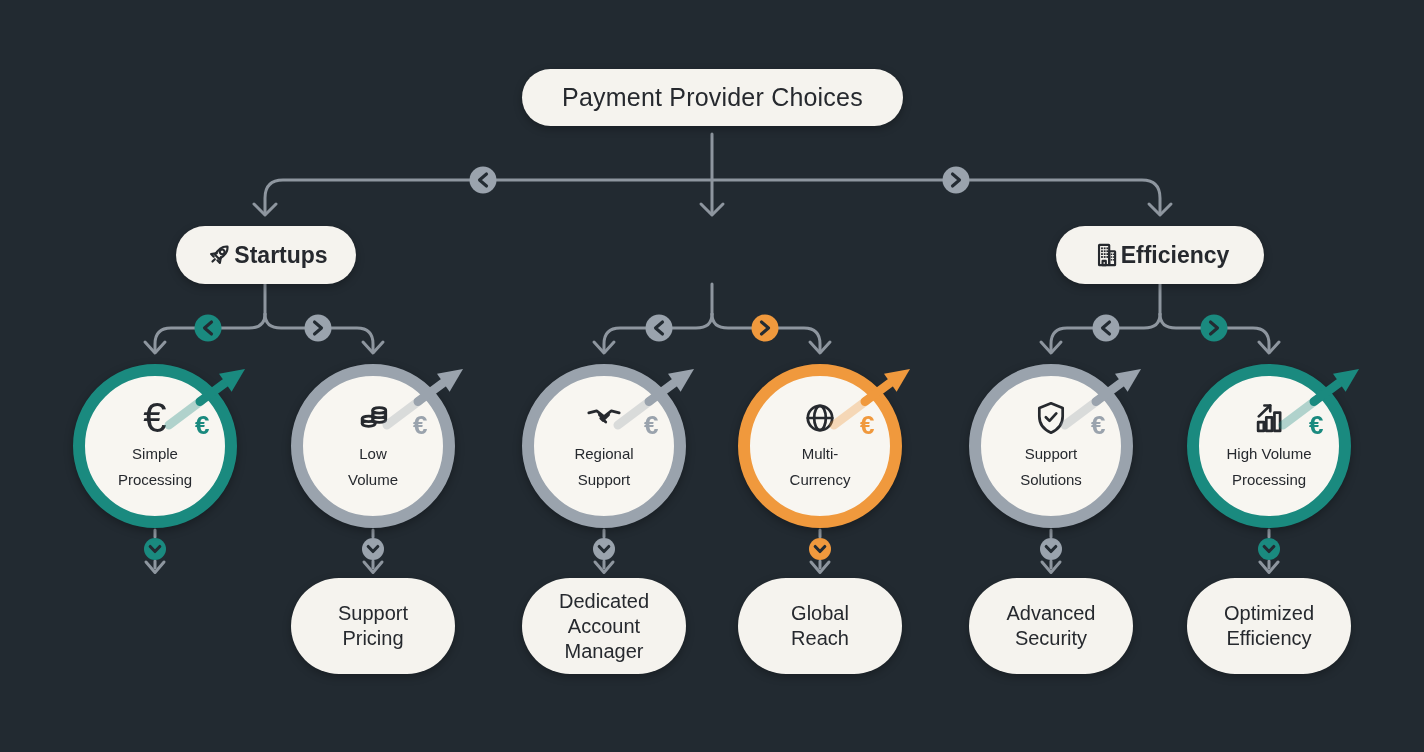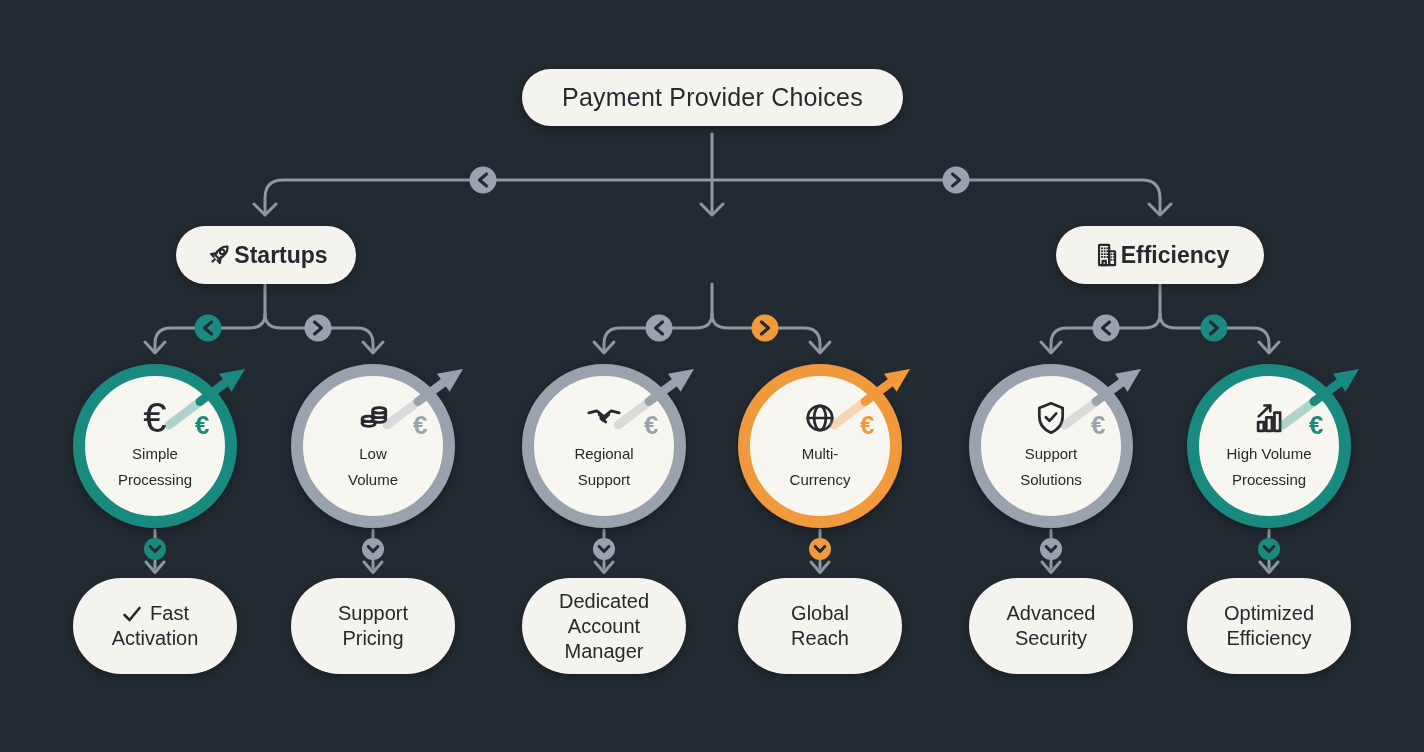--- a/index.html
+++ b/index.html
@@ -326,29 +326,20 @@
       <line class="arrow-shaft" x1="1096" y1="401.5" x2="1121" y2="383"></line>
       <polygon class="arrow-head" points="1141,369 1127.6,391.7 1115,373.7"></polygon>
     </g>
     <g class="accent-teal">
       <line class="arrow-shaft faint" x1="1283" y1="425" x2="1315" y2="401"></line>
       <line class="arrow-shaft" x1="1314" y1="401.5" x2="1339" y2="383"></line>
       <polygon class="arrow-head" points="1359,369 1345.6,391.7 1333,373.7"></polygon>
     </g>
   </svg>
 
-  <div class="pill outcome-pill cx-155">
-    <div class="line">
-      <svg width="22" height="22" viewBox="0 0 22 22">
-        <path d="M3.5,12 L8.6,17 L18.5,5" fill="none" stroke="var(--ink)" stroke-width="2.6" stroke-linecap="round" stroke-linejoin="round"></path>
-      </svg>
-      <span>Fast</span>
-    </div>
-    <div class="line">Activation</div>
-  </div>
 
   <div class="pill outcome-pill cx-373">
     <div class="line">Support</div>
     <div class="line">Pricing</div>
   </div>
 
   <div class="pill outcome-pill cx-604">
     <div class="line">Dedicated</div>
     <div class="line">Account</div>
     <div class="line">Manager</div>

